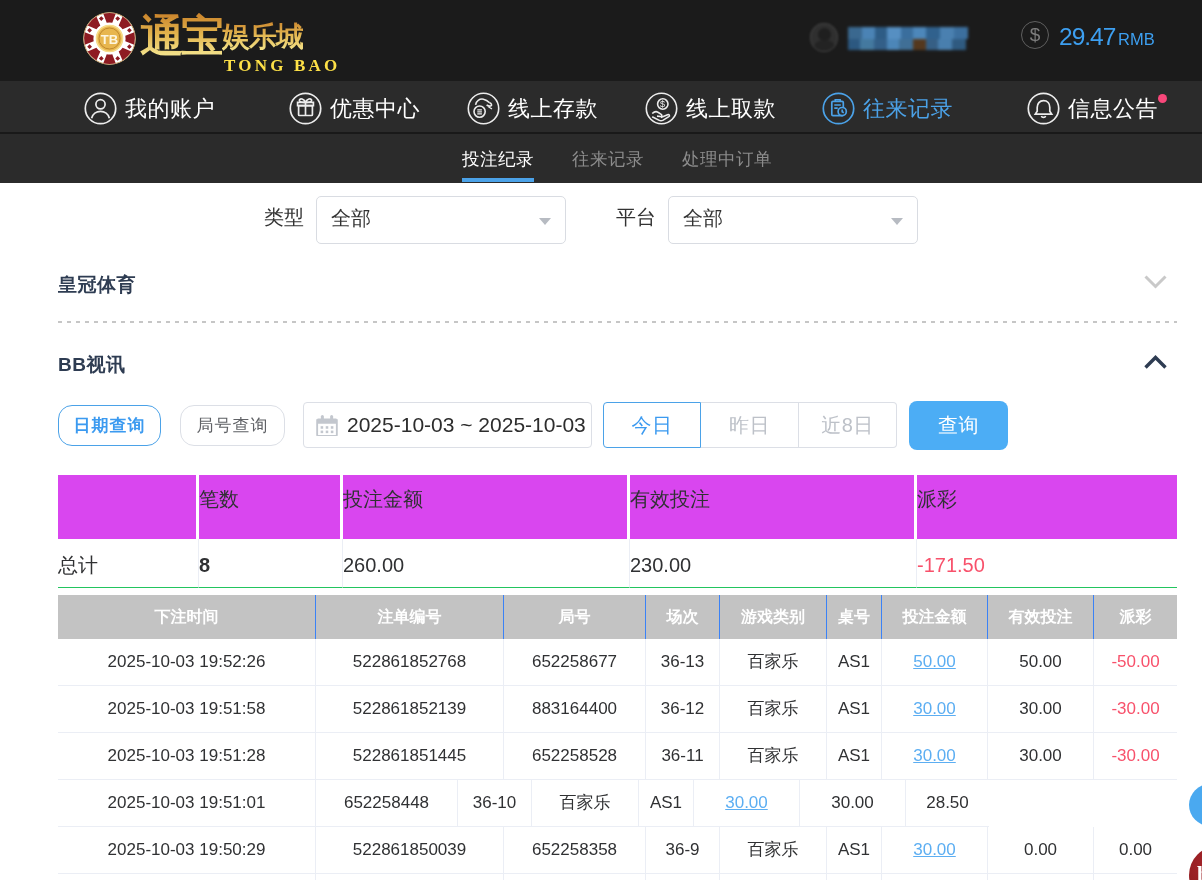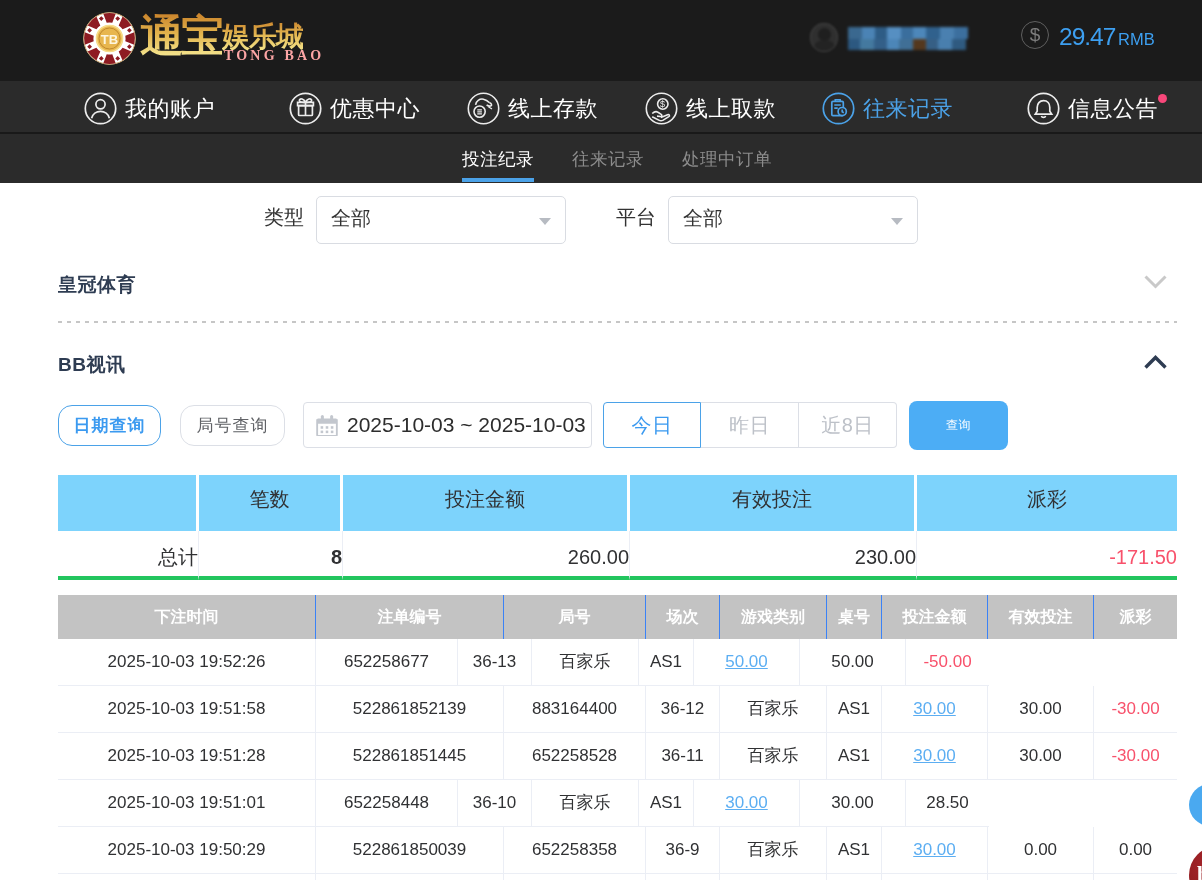--- a/index.html
+++ b/index.html
@@ -4,21 +4,21 @@
 <title>通宝娱乐城</title>
 <style>
 *{margin:0;padding:0;box-sizing:border-box}
 html,body{width:1202px;height:880px;overflow:hidden;background:#fff;font-family:"Liberation Sans",sans-serif}
 #page{position:relative;width:1202px;height:880px;overflow:hidden}
 .abs{position:absolute}
 
 .hdr{position:absolute;left:0;top:0;width:1202px;height:81px;background:#1b1b1b}
 .gold1{position:absolute;left:140px;top:13px;line-height:1.1;font-family:"Liberation Serif",serif;font-weight:bold;font-size:44px;letter-spacing:-3px;background:linear-gradient(180deg,#c9822a 0%,#e3b54e 45%,#f6ea96 95%);-webkit-background-clip:text;background-clip:text;color:transparent}
 .gold2{position:absolute;left:222px;top:22px;line-height:1.1;font-family:"Liberation Serif",serif;font-weight:bold;font-size:28px;letter-spacing:-1px;background:linear-gradient(180deg,#cd8930 0%,#e5bb55 45%,#f4e68e 95%);-webkit-background-clip:text;background-clip:text;color:transparent}
-.gold3{position:absolute;left:224px;top:48px;font-family:"Liberation Serif",serif;font-weight:bold;font-size:14px;letter-spacing:3.2px;color:#fca5a5}
+.gold3{position:absolute;left:224px;top:56px;font-family:"Liberation Serif",serif;font-weight:bold;font-size:17px;letter-spacing:3.2px;color:#fde047}
 .avatarb{position:absolute;left:810px;top:23px;width:28px;height:29px;border-radius:50%;background:#2f2f2f;border:1px solid #454545;overflow:hidden;filter:blur(1.2px)}
 .avatarb i{position:absolute;left:7px;top:4px;width:13px;height:13px;border-radius:50%;background:#1f1f1f}
 .avatarb b{position:absolute;left:3px;top:16px;width:21px;height:14px;border-radius:50%;background:#232323}
 .nameb{position:absolute;left:848px;top:27px;width:120px;height:23px;filter:blur(1.6px);display:flex;flex-wrap:wrap}
 .nameb span{height:11.5px}
 .coin{position:absolute;left:1021px;top:21px;width:28px;height:28px;border-radius:50%;border:1.5px solid #606060;color:#7d7d7d;text-align:center;line-height:25px;font-size:19px}
 .bal{position:absolute;left:1059px;top:23px;font-size:24.5px;color:#3d9ff0;letter-spacing:-1px}
 .rmb{position:absolute;left:1118px;top:30px;font-size:16.5px;color:#3d9ff0}
 
 .nav{position:absolute;left:0;top:81px;width:1202px;height:53px;background:#2b2b2b;border-bottom:2px solid #191919}
@@ -41,27 +41,27 @@
 
 .pill{position:absolute;top:405px;height:41px;border-radius:14px;font-size:17px;display:flex;align-items:center;justify-content:center}
 .pill.b1{left:58px;width:103px;border:1px solid #4ba2e8;color:#3b9af0;font-weight:bold;letter-spacing:1px}
 .pill.b2{left:180px;width:105px;border:1px solid #dcdfe6;color:#606266;letter-spacing:1px}
 .dinput{position:absolute;left:303px;top:402px;width:289px;height:46px;border:1px solid #dcdfe6;border-radius:4px;display:flex;align-items:center}
 .dinput .dtxt{font-size:21px;color:#2d2d2d;margin-left:9px;letter-spacing:0px}
 .seg{position:absolute;left:603px;top:402px;height:46px;display:flex}
 .seg div{width:98px;height:46px;border:1px solid #dcdfe6;border-left:none;display:flex;align-items:center;justify-content:center;font-size:20px;color:#bdc1c8;letter-spacing:0.5px}
 .seg div:first-child{border:1px solid #4ba2e8;color:#3b9af0;border-radius:4px 0 0 4px}
 .seg div:last-child{border-radius:0 4px 4px 0}
-.qbtn{position:absolute;left:909px;top:401px;width:99px;height:49px;background:#4cadf5;border-radius:8px;color:#fff;font-size:12px;letter-spacing:0.5px;display:flex;align-items:center;justify-content:center}
+.qbtn{position:absolute;left:909px;top:401px;width:99px;height:49px;background:#4cadf5;border-radius:8px;color:#fff;font-size:20px;letter-spacing:0.5px;display:flex;align-items:center;justify-content:center}
 
 .stab{position:absolute;left:58px;top:475px;width:1119px}
 .srow{display:flex}
-.srow.h div{background:#7dd3fc;height:56px;line-height:48px;text-align:center;font-size:20px;color:#303133;border-right:3px solid #fff}
+.srow.h div{background:#d946ef;height:64px;line-height:48px;text-align:left;font-size:20px;color:#303133;border-right:3px solid #fff}
 .srow.h div:last-child{border-right:none}
-.srow.d div{background:#fff;height:49px;line-height:53px;text-align:right;font-size:20px;color:#303133;border-right:1px solid #ebeef5;border-bottom:4px solid #22c55e}
+.srow.d div{background:#fff;height:49px;line-height:53px;text-align:left;font-size:20px;color:#303133;border-right:1px solid #ebeef5;border-bottom:1px solid #22c55e}
 .srow.d div:last-child{border-right:none}
 .sc1{width:141px}.sc2{width:144px}.sc3{width:287px}.sc4{width:287px}.sc5{width:260px}
 
 .mtab{position:absolute;left:58px;top:595px;width:1119px}
 .mrow{display:flex}
 .mrow.h div{background:#c3c3c3;height:44px;line-height:44px;text-align:center;font-size:16px;font-weight:bold;color:#fff;border-right:1px solid #3b82f6}
 .mrow.h div:last-child{border-right:none}
 .mrow.d div{background:#fff;height:47px;line-height:46px;text-align:center;font-size:17px;color:#303133;border-right:1px solid #ebeef5;border-bottom:1px solid #ebeef5}
 .mrow.d div:last-child{border-right:none}
 .mc1{width:258px}.mc2{width:188px}.mc3{width:142px}.mc4{width:74px}.mc5{width:107px}.mc6{width:55px}.mc7{width:106px}.mc8{width:106px}.mc9{width:83px}
@@ -245,20 +245,21 @@
         <div class="mc3">局号</div>
         <div class="mc4">场次</div>
         <div class="mc5">游戏类别</div>
         <div class="mc6">桌号</div>
         <div class="mc7">投注金额</div>
         <div class="mc8">有效投注</div>
         <div class="mc9">派彩</div>
       </div>
     <div class="mrow d">
         <div class="mc1">2025-10-03 19:52:26</div>
+        <div class="mc2">522861852768</div>
         <div class="mc3">652258677</div>
         <div class="mc4">36-13</div>
         <div class="mc5">百家乐</div>
         <div class="mc6">AS1</div>
         <div class="mc7"><span class="lnk">50.00</span></div>
         <div class="mc8">50.00</div>
         <div class="mc9 neg">-50.00</div>
       </div>
     <div class="mrow d">
         <div class="mc1">2025-10-03 19:51:58</div>

